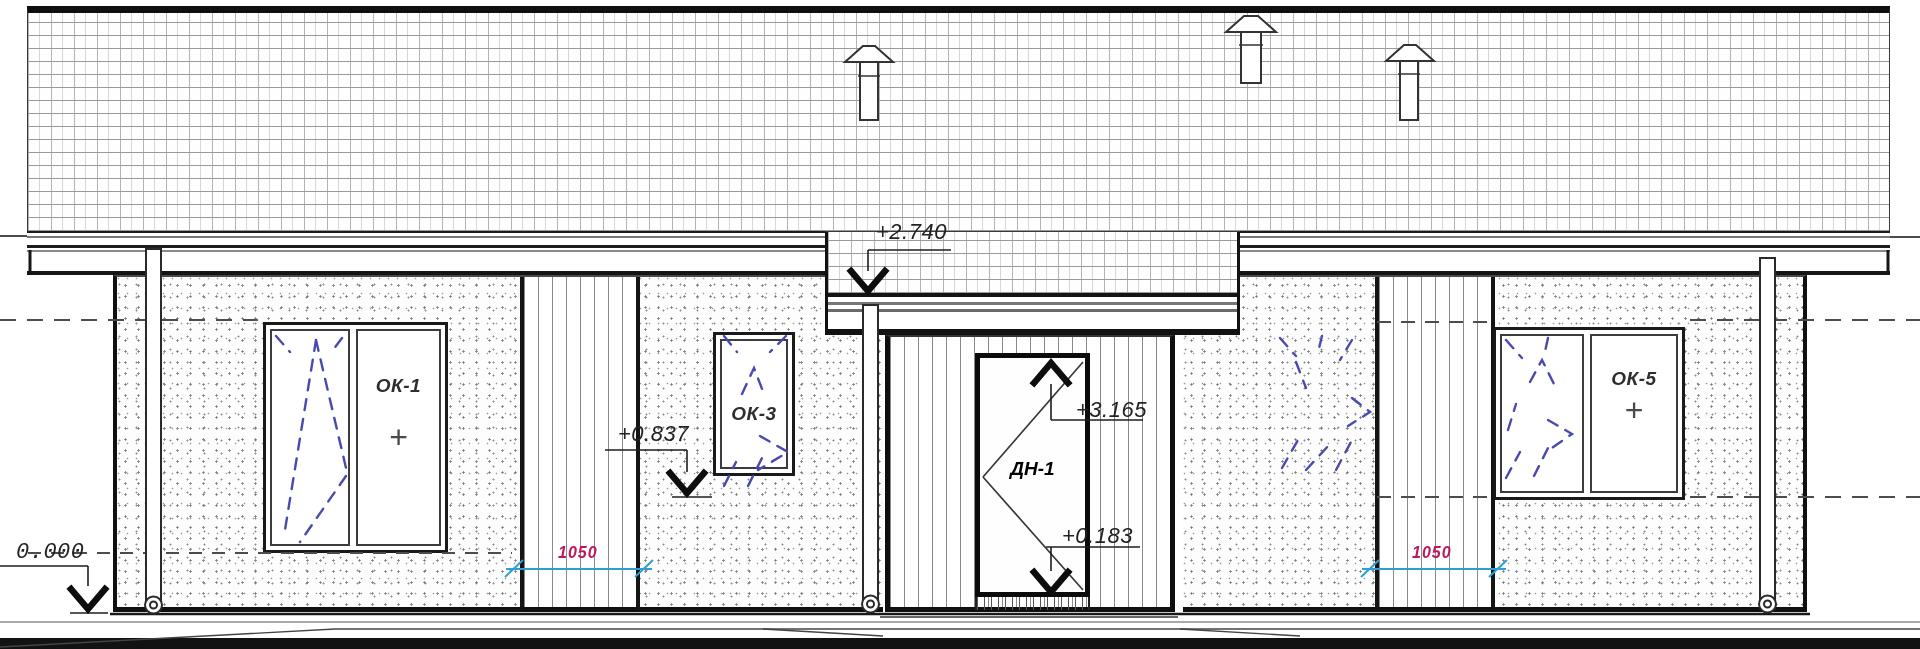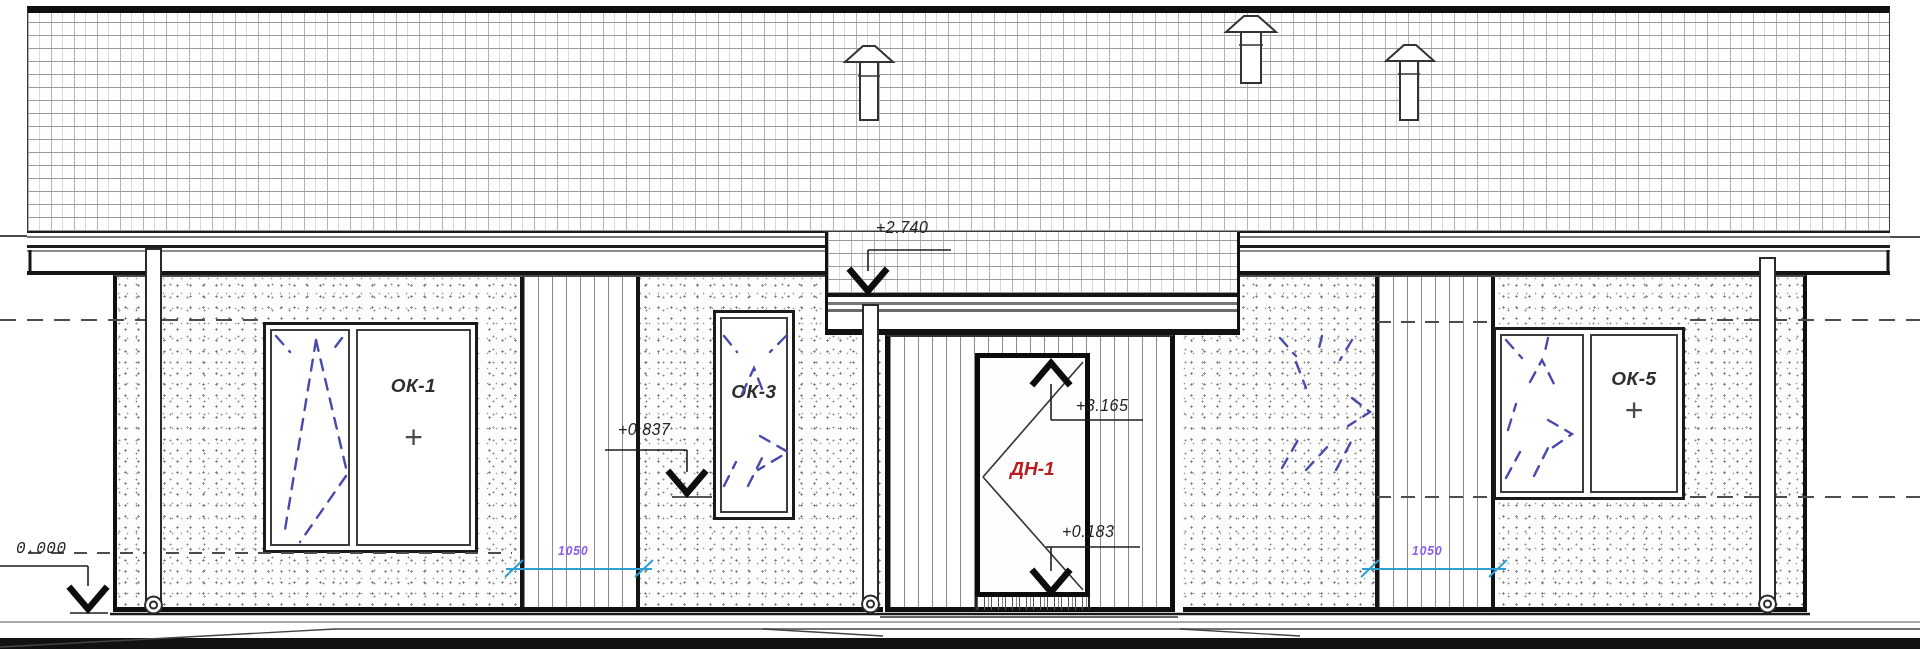--- a/index.html
+++ b/index.html
@@ -71,34 +71,34 @@
   .plus-mark{
     position:absolute;width:100%;text-align:center;
     font-size:32px;font-weight:400;color:#4a4a4a;line-height:28px;
   }
   .door{
     left:975px;top:353px;width:115px;height:244px;box-sizing:border-box;
     border:5px solid #0b0b0b;background:#fefefe;
   }
   .door-label{
     position:absolute;top:100px;width:100%;text-align:center;
-    font-style:italic;font-size:19px;font-weight:bold;color:#b91c1c;
+    font-style:italic;font-size:19px;font-weight:bold;color:#000000;
   }
   .threshold{
     left:975px;top:597px;width:115px;height:13px;box-sizing:border-box;
     border-left:2px solid #222;border-right:2px solid #222;
     background-image:repeating-linear-gradient(90deg,#555 0 1px,transparent 1px 7px);
   }
   
   .mark{
-    position:absolute;font-style:italic;font-size:16px;color:#222;
+    position:absolute;font-style:italic;font-size:22px;color:#222;
     white-space:nowrap;letter-spacing:0.5px;
   }
   .dim{
-    position:absolute;font-style:italic;font-size:12px;font-weight:bold;color:#8b5cf6;
+    position:absolute;font-style:italic;font-size:16px;font-weight:bold;color:#be185d;
     white-space:nowrap;letter-spacing:1px;
   }
   svg.overlay{position:absolute;left:0;top:0;z-index:50;}
   .txt{z-index:60;}
 </style>
 </head>
 <body>
 
 <div id="canvas">
 
@@ -108,29 +108,29 @@
 
   <div class="abs wall wall-left stipple"></div>
   <div class="abs wall wall-right stipple"></div>
   <div class="abs strip vlines" style="left:520px;"></div>
   <div class="abs strip vlines" style="left:1375px;"></div>
 
   <div class="abs canopy-hatch brick"></div>
   <div class="abs canopy-fascia"></div>
   <div class="abs porch vlines"></div>
 
-  <div class="abs win" style="left:263px;top:322px;width:215px;height:231px;display:flex;gap:6px;">
+  <div class="abs win" style="left:263px;top:322px;width:185px;height:231px;display:flex;gap:6px;">
     <div class="pane" style="width:80px;"></div>
     <div class="pane" style="flex:1;">
       <div class="win-label" style="top:44px;">ОК-1</div>
       <div class="plus-mark" style="top:92px;">+</div>
     </div>
   </div>
 
-  <div class="abs win" style="left:713px;top:310px;width:82px;height:210px;">
+  <div class="abs win" style="left:713px;top:332px;width:82px;height:144px;">
     <div class="pane">
       <div class="win-label" style="top:62px;">ОК-3</div>
     </div>
   </div>
 
 
   <div class="abs win" style="left:1493px;top:327px;width:192px;height:173px;display:flex;gap:6px;">
     <div class="pane" style="width:84px;"></div>
     <div class="pane" style="flex:1;">
       <div class="win-label" style="top:32px;">ОК-5</div>

